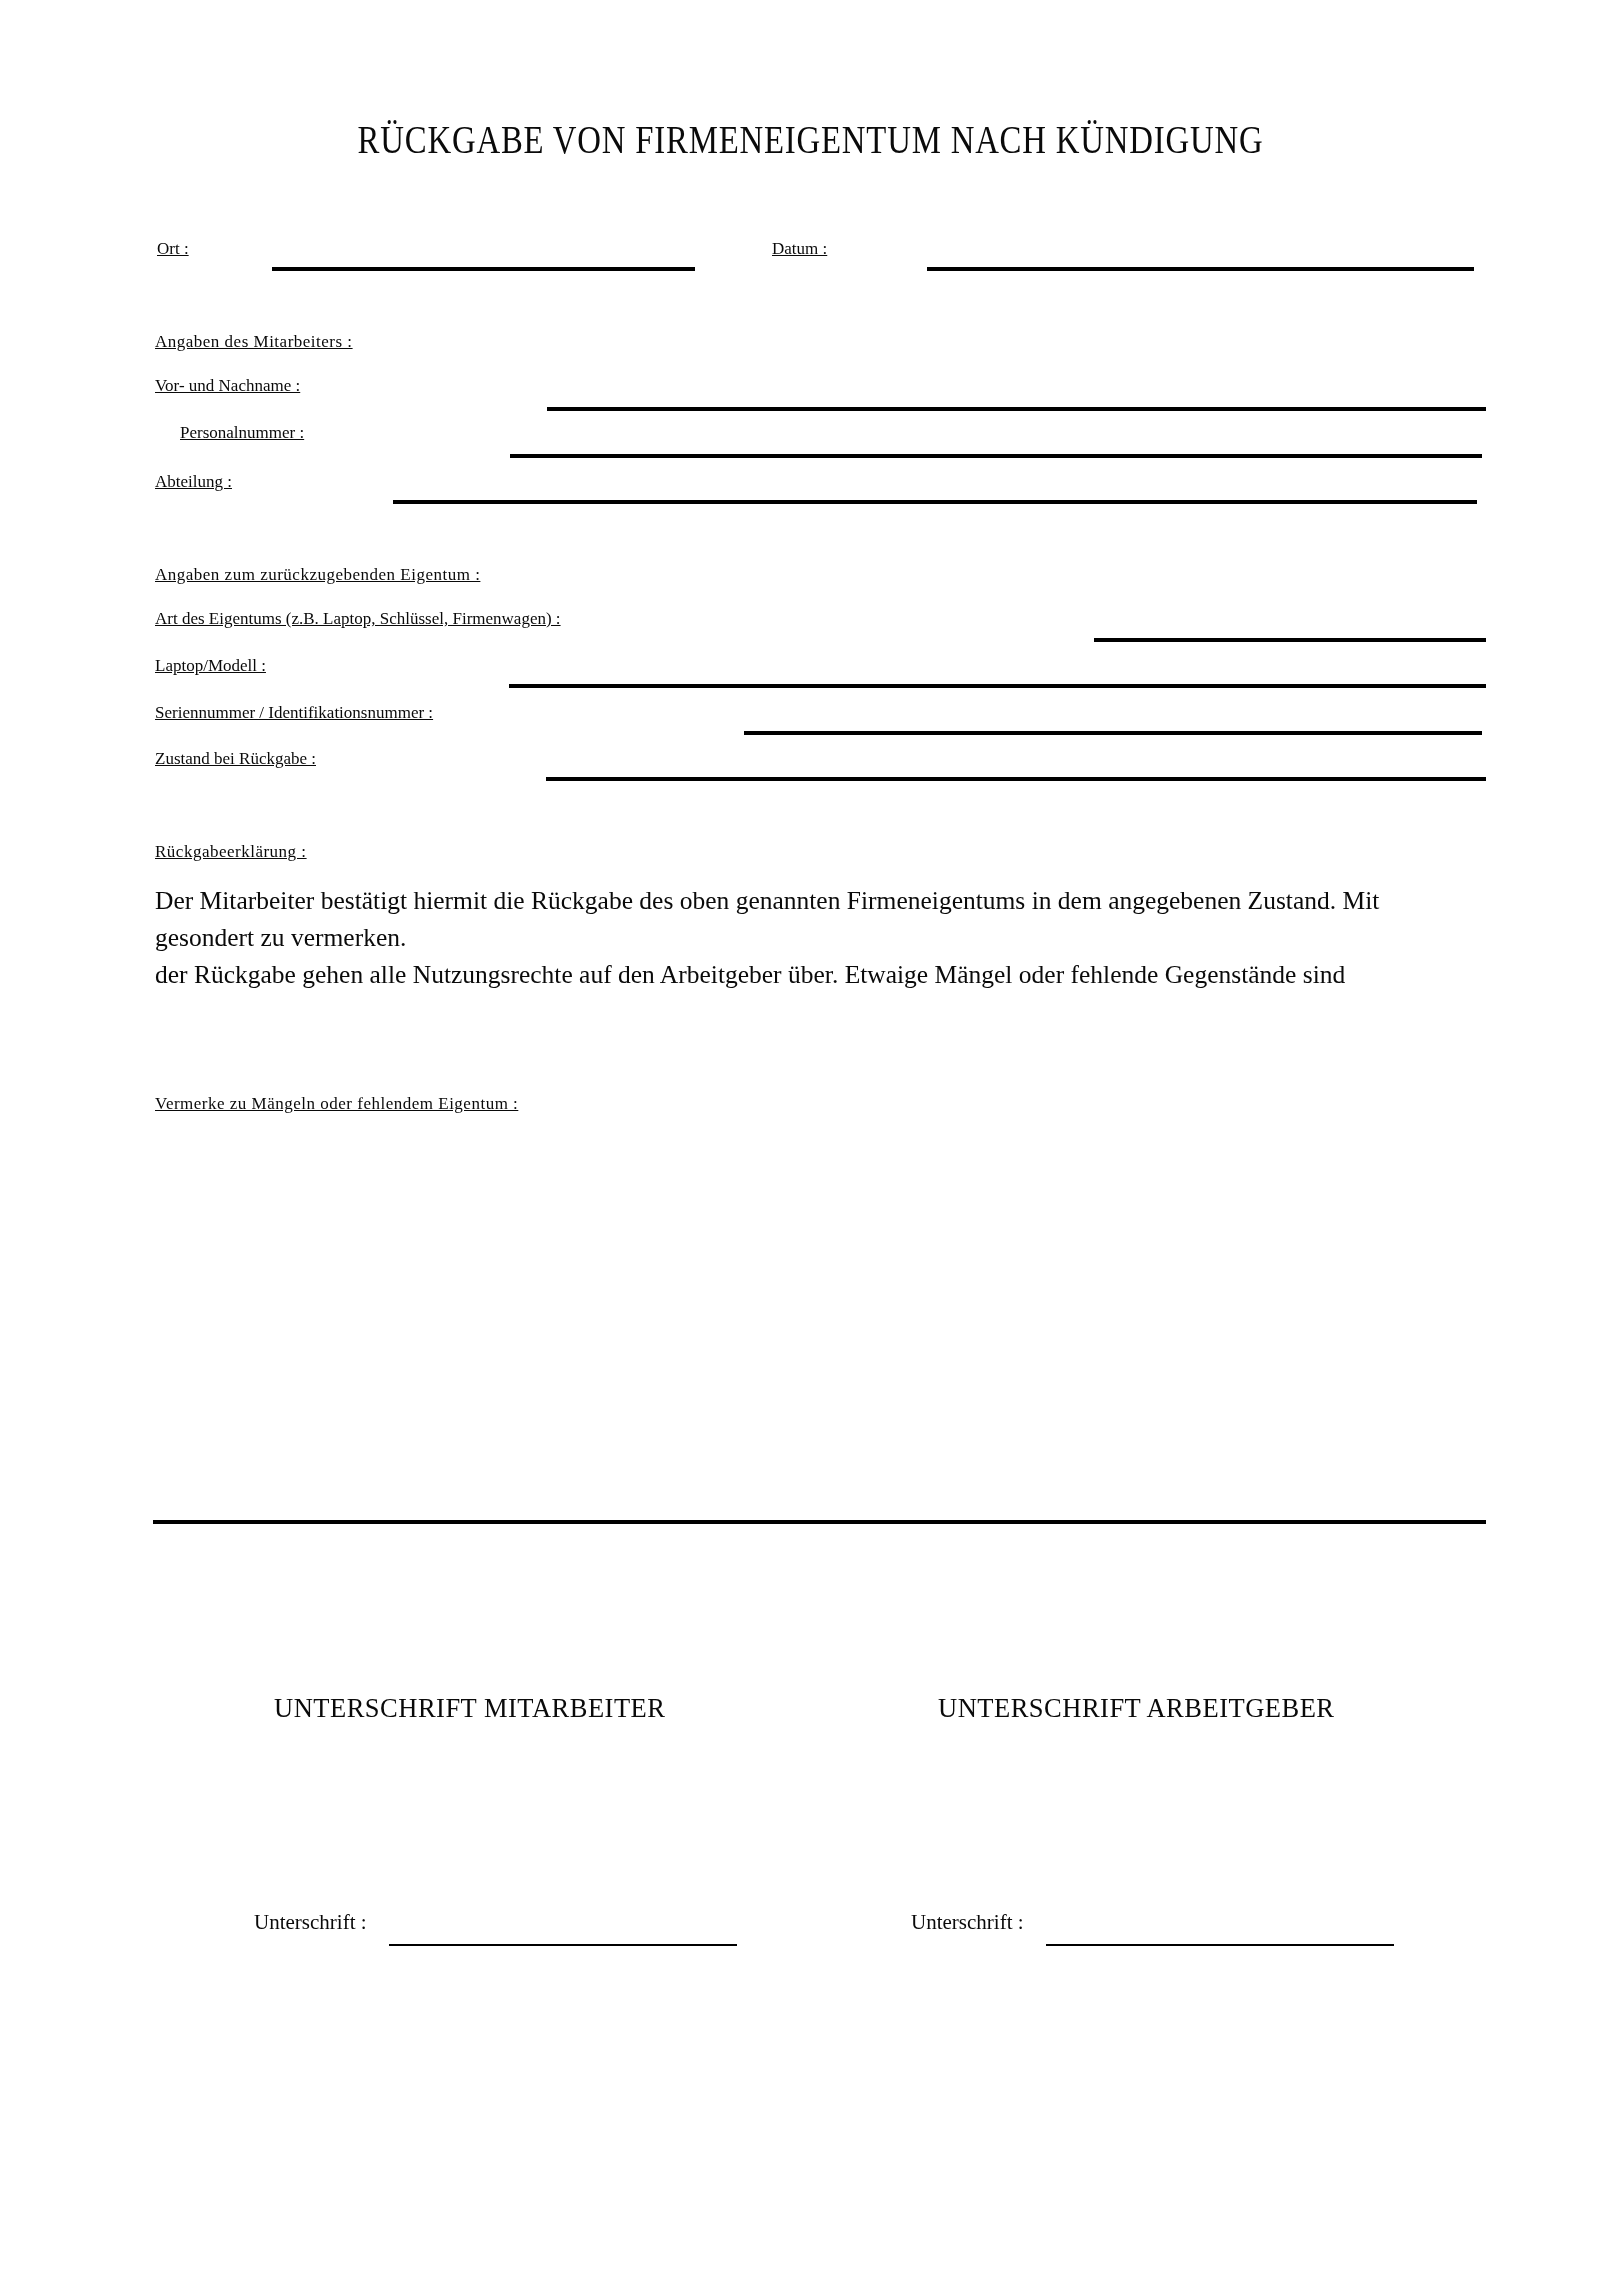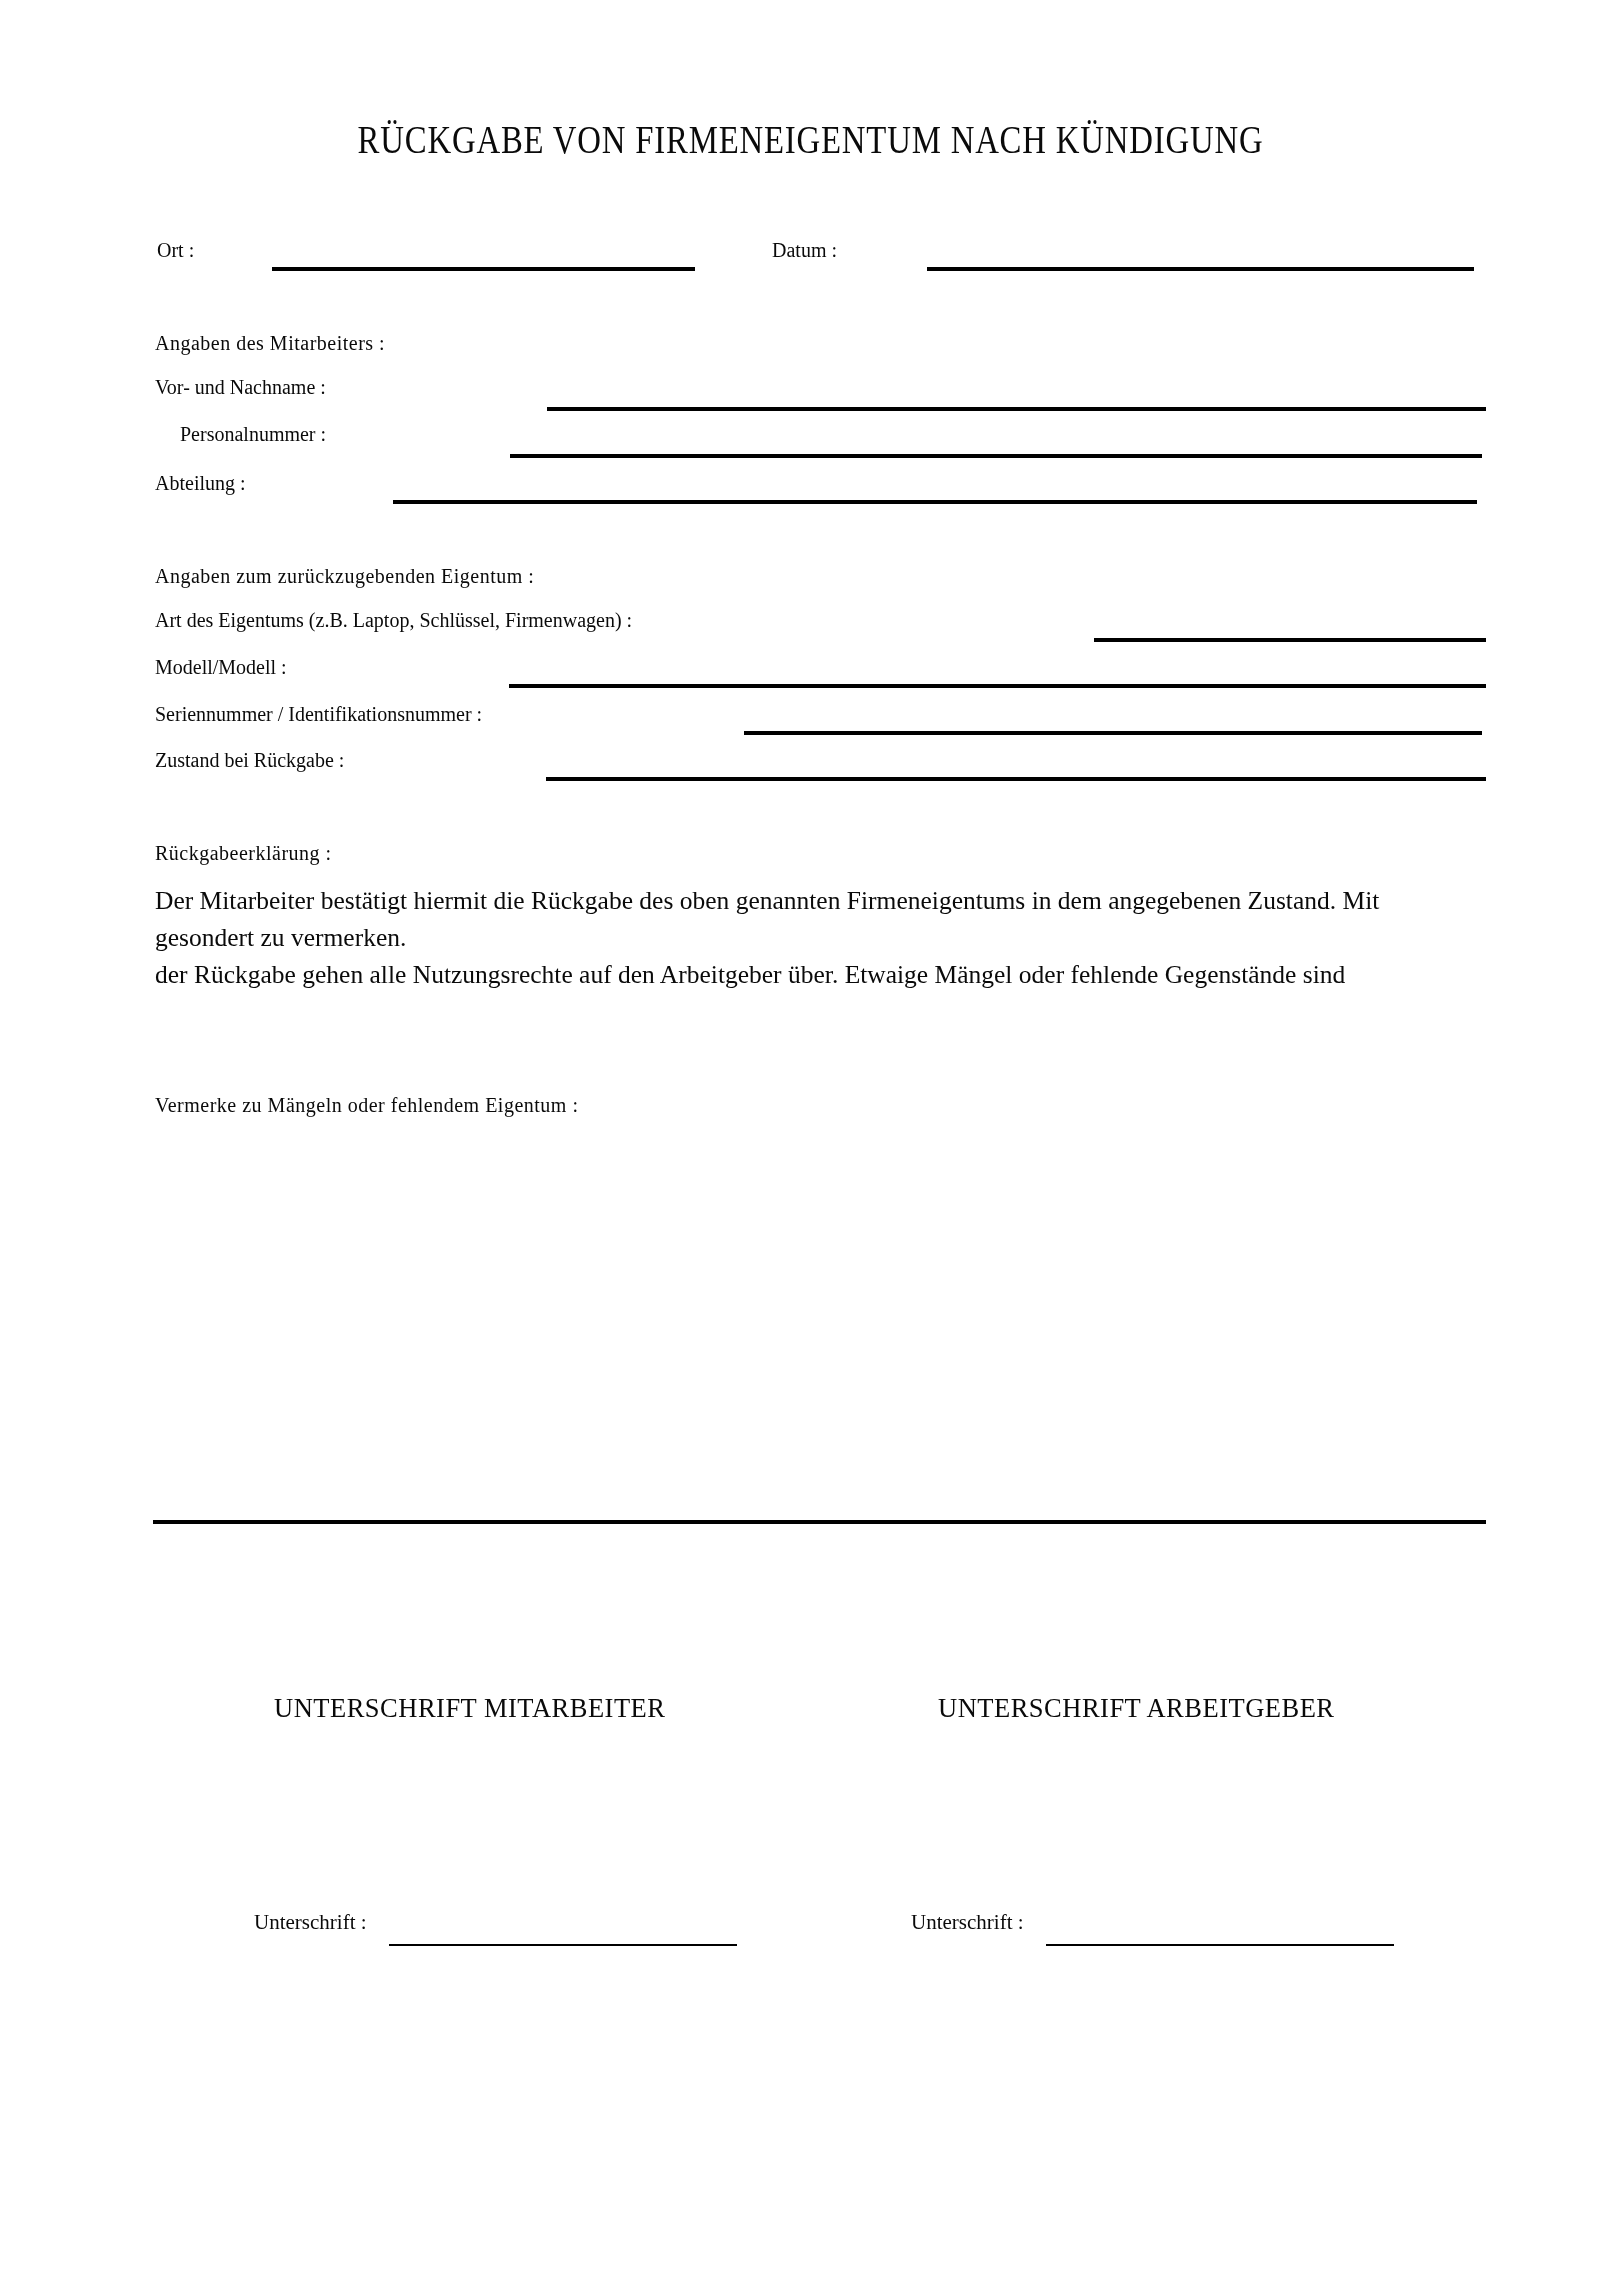--- a/index.html
+++ b/index.html
@@ -27,23 +27,24 @@
     font-size: 41px;
     font-weight: normal;
     line-height: 1;
     text-align: center;
     white-space: nowrap;
     transform: scaleX(0.8);
     letter-spacing: 1px;
   }
   .label {
     position: absolute;
-    font-size: 20px;
+    font-size: 17px;
     line-height: 1.15;
     white-space: nowrap;
+    text-decoration: underline;
   }
   .fieldline {
     position: absolute;
     height: 3.9px;
     background: #000;
   }
   .para {
     position: absolute;
     left: 155px;
     top: 882px;
@@ -113,21 +114,21 @@
   <div class="fieldline" style="left:510px; top:454px; width:972px;"></div>
 
   <div class="label" style="left:155px; top:472px;">Abteilung :</div>
   <div class="fieldline" style="left:393px; top:500px; width:1084px;"></div>
 
   <div class="label" style="left:155px; top:565px; letter-spacing:0.5px;text-align:center;">Angaben zum zurückzugebenden Eigentum :</div>
 
   <div class="label" style="left:155px; top:609px;">Art des Eigentums (z.B. Laptop, Schlüssel, Firmenwagen) :</div>
   <div class="fieldline" style="left:1094px; top:638px; width:392px;"></div>
 
-  <div class="label" style="left:155px; top:656px;">Modell/Modell :</div>
+  <div class="label" style="left:155px; top:656px;">Laptop/Modell :</div>
   <div class="fieldline" style="left:509px; top:684px; width:977px;"></div>
 
   <div class="label" style="left:155px; top:703px;">Seriennummer / Identifikationsnummer :</div>
   <div class="fieldline" style="left:744px; top:731px; width:738px;"></div>
 
   <div class="label" style="left:155px; top:749px;">Zustand bei Rückgabe :</div>
   <div class="fieldline" style="left:546px; top:777px; width:940px;"></div>
 
   <div class="label" style="left:155px; top:842px; letter-spacing:0.5px;">Rückgabeerklärung :</div>
   <div class="para">

